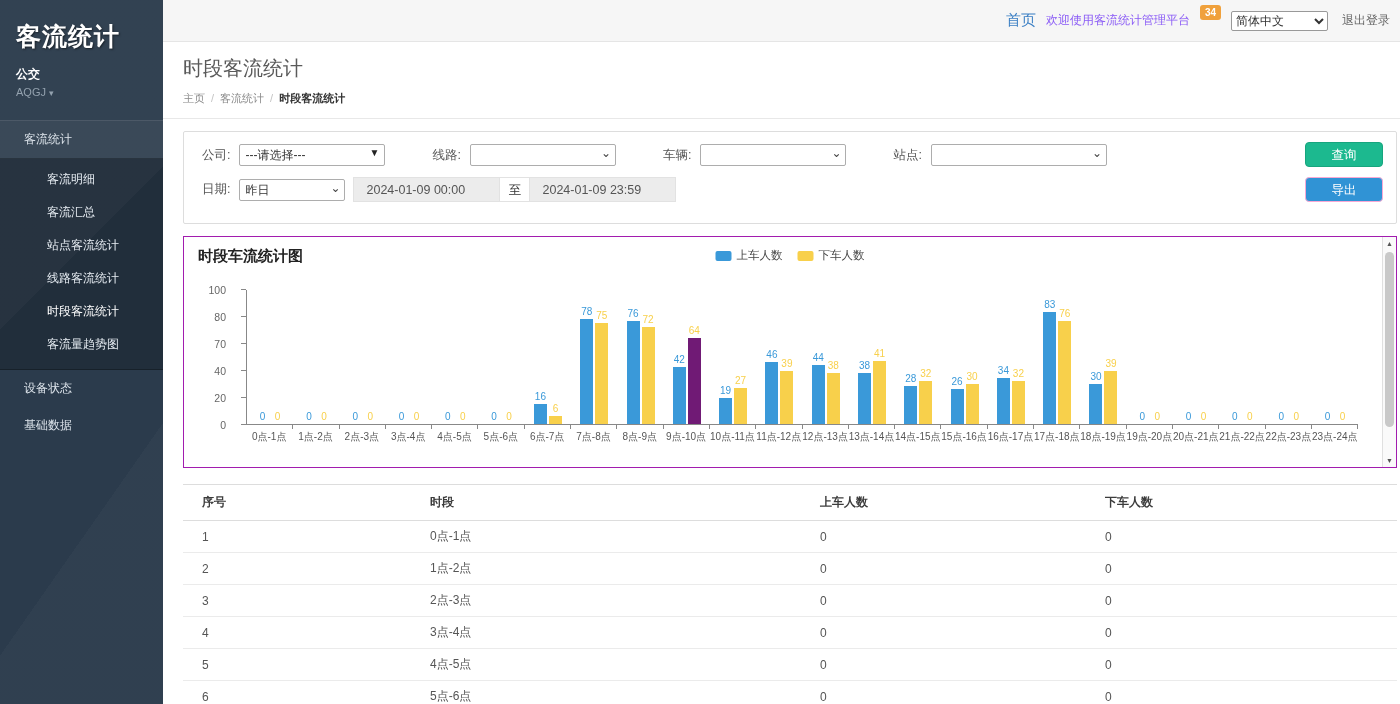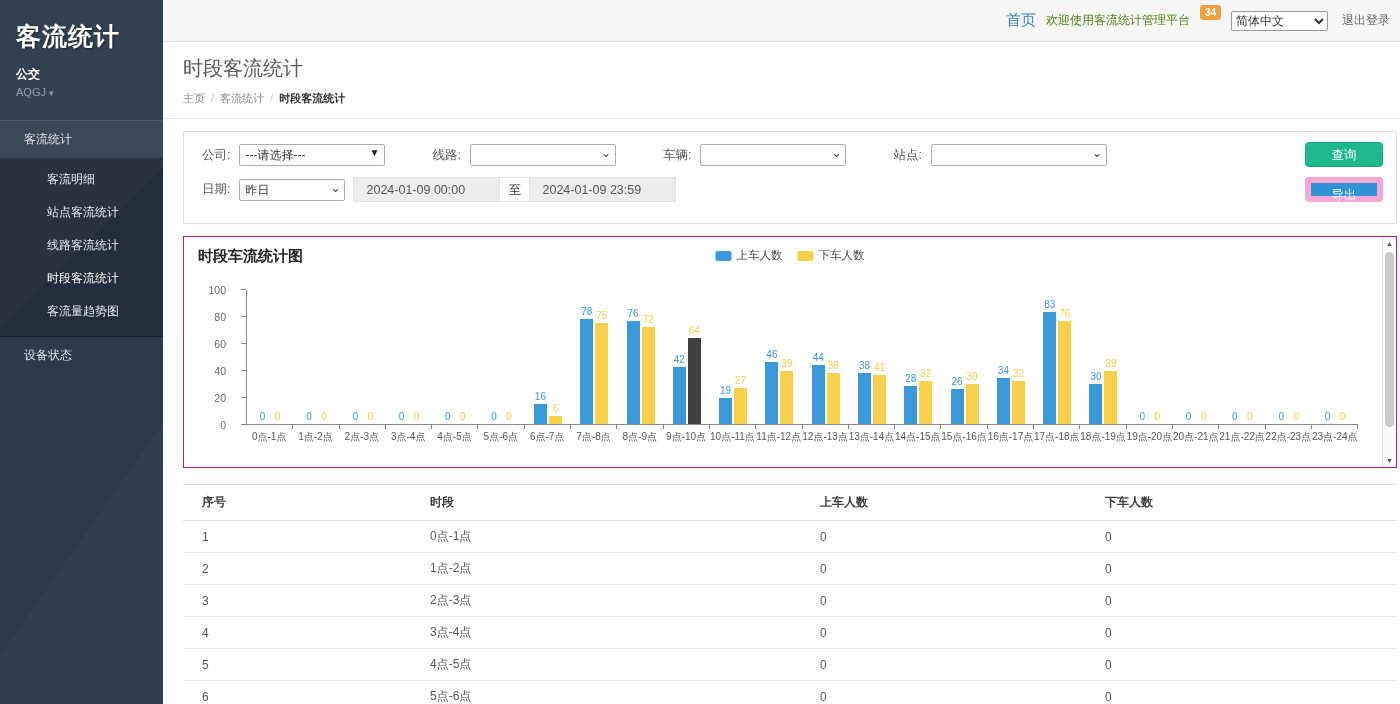--- a/index.html
+++ b/index.html
@@ -26,21 +26,21 @@
     border-bottom:1px solid rgba(0,0,0,.28); }
   .submenu-item { padding:8px 8px 8px 47px; color:#e7edf3; cursor:pointer; }
   .submenu-item.active { color:#ffffff; }
 
   
   .main { position:absolute; left:163px; top:0; right:0; height:704px; background:#fff; }
 
   .topbar { height:42px; background:#f6f6f6; border-bottom:1px solid #e5e5e5;
     display:flex; align-items:center; justify-content:flex-end; gap:10px; padding:0 10px; }
   .home-link { font-size:15px; color:#3b7fc4; cursor:pointer; }
-  .welcome { font-size:12px; color:#4d7c0f; }
+  .welcome { font-size:12px; color:#8b5cf6; }
   .msg-badge { background:var(--badge-orange,#f0a13c); color:#fff; font-size:10px; font-weight:bold;
     padding:2px 5px; border-radius:3px; transform:translateY(-8px); }
   .lang-select { width:97px; height:20px; font-size:12px; color:#333; border:1px solid #999;
     border-radius:2px; background:#fff; }
   .logout { font-size:12px; color:#666; cursor:pointer; margin-left:4px; }
 
   .heading { padding:13px 20px 12px 20px; border-bottom:1px solid #e8e8e8; }
   .page-title { font-size:20px; font-weight:normal; color:#5a5a5a; }
   .breadcrumb { margin-top:9px; font-size:11px; color:#8a8a8a; }
   .bc-sep { margin:0 6px; color:#c5c5c5; }
@@ -62,21 +62,21 @@
   .sel-wrap .chev { position:absolute; right:5px; top:2px; font-size:12px; color:#444; pointer-events:none; }
   .w-company{width:146px;} .w-line{width:146px;} .w-vehicle{width:146px;} .w-station{width:176px;} .w-date{width:106px;}
   .date-group { display:flex; align-items:center; margin-left:8px; }
   .date-input { background:#ececec; border:1px solid #e2e2e2; color:#555; height:25px;
     width:147px; font-size:12.5px; padding:0 12px; }
   .to-cell { width:29px; height:25px; background:#fff; border-top:1px solid #e2e2e2;
     border-bottom:1px solid #e2e2e2; text-align:center; line-height:25px; font-size:12.5px; color:#333; }
   .btn { position:absolute; right:13px; width:78px; height:25px; border-radius:4px;
     color:#fff; font-size:12.5px; text-align:center; line-height:24px; cursor:pointer; }
   .btn-search { top:10px; background:var(--green,#1cb98f); border:1px solid #17a57e; }
-  .btn-export { top:45px; background:var(--blue,#3093d5); border:6px solid #f9a8d4; }
+  .btn-export { top:45px; background:var(--blue,#3093d5); border:1px solid #f9a8d4; }
 
   
   .chart-card { position:relative; margin-top:12px; height:232px; border:1px solid #a21caf; background:#fff; }
   .chart-title { position:absolute; left:14px; top:10px; font-size:15px; font-weight:bold; color:#222; }
   .legend { position:absolute; top:11px; left:50%; transform:translateX(-50%);
     display:flex; gap:15px; }
   .legend-item { display:flex; align-items:center; gap:5px; font-size:11.5px; color:#444; }
   .legend-swatch { width:16px; height:10px; border-radius:2px; }
   .vscroll { position:absolute; right:0; top:0; bottom:0; width:14px; background:#fafafa;
     border-left:1px solid #e0e0e0; }
@@ -114,26 +114,28 @@
     <div class="brand-org">公交</div>
     <div class="brand-code">
       <span>AQGJ</span>
       <span class="caret">▾</span>
     </div>
   </div>
   <div class="menu">
       <div class="menu-section expanded">客流统计</div>
       <div class="submenu">
         <div class="submenu-item">客流明细</div>
+        <div class="submenu-item">客流汇总</div>
         <div class="submenu-item">站点客流统计</div>
         <div class="submenu-item">线路客流统计</div>
         <div class="submenu-item active">时段客流统计</div>
         <div class="submenu-item">客流量趋势图</div>
       </div>
       <div class="menu-section">设备状态</div>
+      <div class="menu-section">基础数据</div>
     </div>
 </div>
 
 <div class="main">
 
   <div class="topbar">
     <span class="home-link">首页</span>
     <span class="welcome">欢迎使用客流统计管理平台</span>
     <span class="msg-badge">34</span>
     <select class="lang-select"><option value="简体中文">简体中文</option></select>
@@ -208,21 +210,21 @@
             <div class="" style="display: inline;">下车人数</div>
           </div>
         </div>
       <div class="yaxis">
           <div class="ylab" style="bottom: -6px;">0</div>
           <div class="ytickmark" style="bottom: 0px;"></div>
           <div class="ylab" style="bottom: 21px;">20</div>
           <div class="ytickmark" style="bottom: 27px;"></div>
           <div class="ylab" style="bottom: 48px;">40</div>
           <div class="ytickmark" style="bottom: 54px;"></div>
-          <div class="ylab" style="bottom: 75px;">60</div>
+          <div class="ylab" style="bottom: 75px;">70</div>
           <div class="ytickmark" style="bottom: 81px;"></div>
           <div class="ylab" style="bottom: 102px;">80</div>
           <div class="ytickmark" style="bottom: 108px;"></div>
           <div class="ylab" style="bottom: 129px;">100</div>
           <div class="ytickmark" style="bottom: 135px;"></div>
         </div>
       <div class="plot-area">
           <div class="cat">
             <div class="bar" style="height: 0px; background: rgb(58, 153, 217);">
               <div class="val" style="color: rgb(58, 153, 217);">0</div>
@@ -292,21 +294,21 @@
               <div class="val" style="color: rgb(58, 153, 217);">76</div>
             </div>
             <div class="bar" style="height: 97.2px; background: rgb(248, 208, 75);">
               <div class="val" style="color: rgb(248, 208, 75);">72</div>
             </div>
           </div>
           <div class="cat">
             <div class="bar" style="height: 56.7px; background: rgb(58, 153, 217);">
               <div class="val" style="color: rgb(58, 153, 217);">42</div>
             </div>
-            <div class="bar" style="height: 86.4px; background: #404040;">
+            <div class="bar" style="height: 86.4px; background: #701a75;">
               <div class="val" style="color: rgb(248, 208, 75);">64</div>
             </div>
           </div>
           <div class="cat">
             <div class="bar" style="height: 25.65px; background: rgb(58, 153, 217);">
               <div class="val" style="color: rgb(58, 153, 217);">19</div>
             </div>
             <div class="bar" style="height: 36.45px; background: rgb(248, 208, 75);">
               <div class="val" style="color: rgb(248, 208, 75);">27</div>
             </div>
@@ -324,21 +326,21 @@
               <div class="val" style="color: rgb(58, 153, 217);">44</div>
             </div>
             <div class="bar" style="height: 51.3px; background: rgb(248, 208, 75);">
               <div class="val" style="color: rgb(248, 208, 75);">38</div>
             </div>
           </div>
           <div class="cat">
             <div class="bar" style="height: 51.3px; background: rgb(58, 153, 217);">
               <div class="val" style="color: rgb(58, 153, 217);">38</div>
             </div>
-            <div class="bar" style="height: 49px; background: rgb(248, 208, 75);">
+            <div class="bar" style="height: 63px; background: rgb(248, 208, 75);">
               <div class="val" style="color: rgb(248, 208, 75);">41</div>
             </div>
           </div>
           <div class="cat">
             <div class="bar" style="height: 37.8px; background: rgb(58, 153, 217);">
               <div class="val" style="color: rgb(58, 153, 217);">28</div>
             </div>
             <div class="bar" style="height: 43.2px; background: rgb(248, 208, 75);">
               <div class="val" style="color: rgb(248, 208, 75);">32</div>
             </div>

